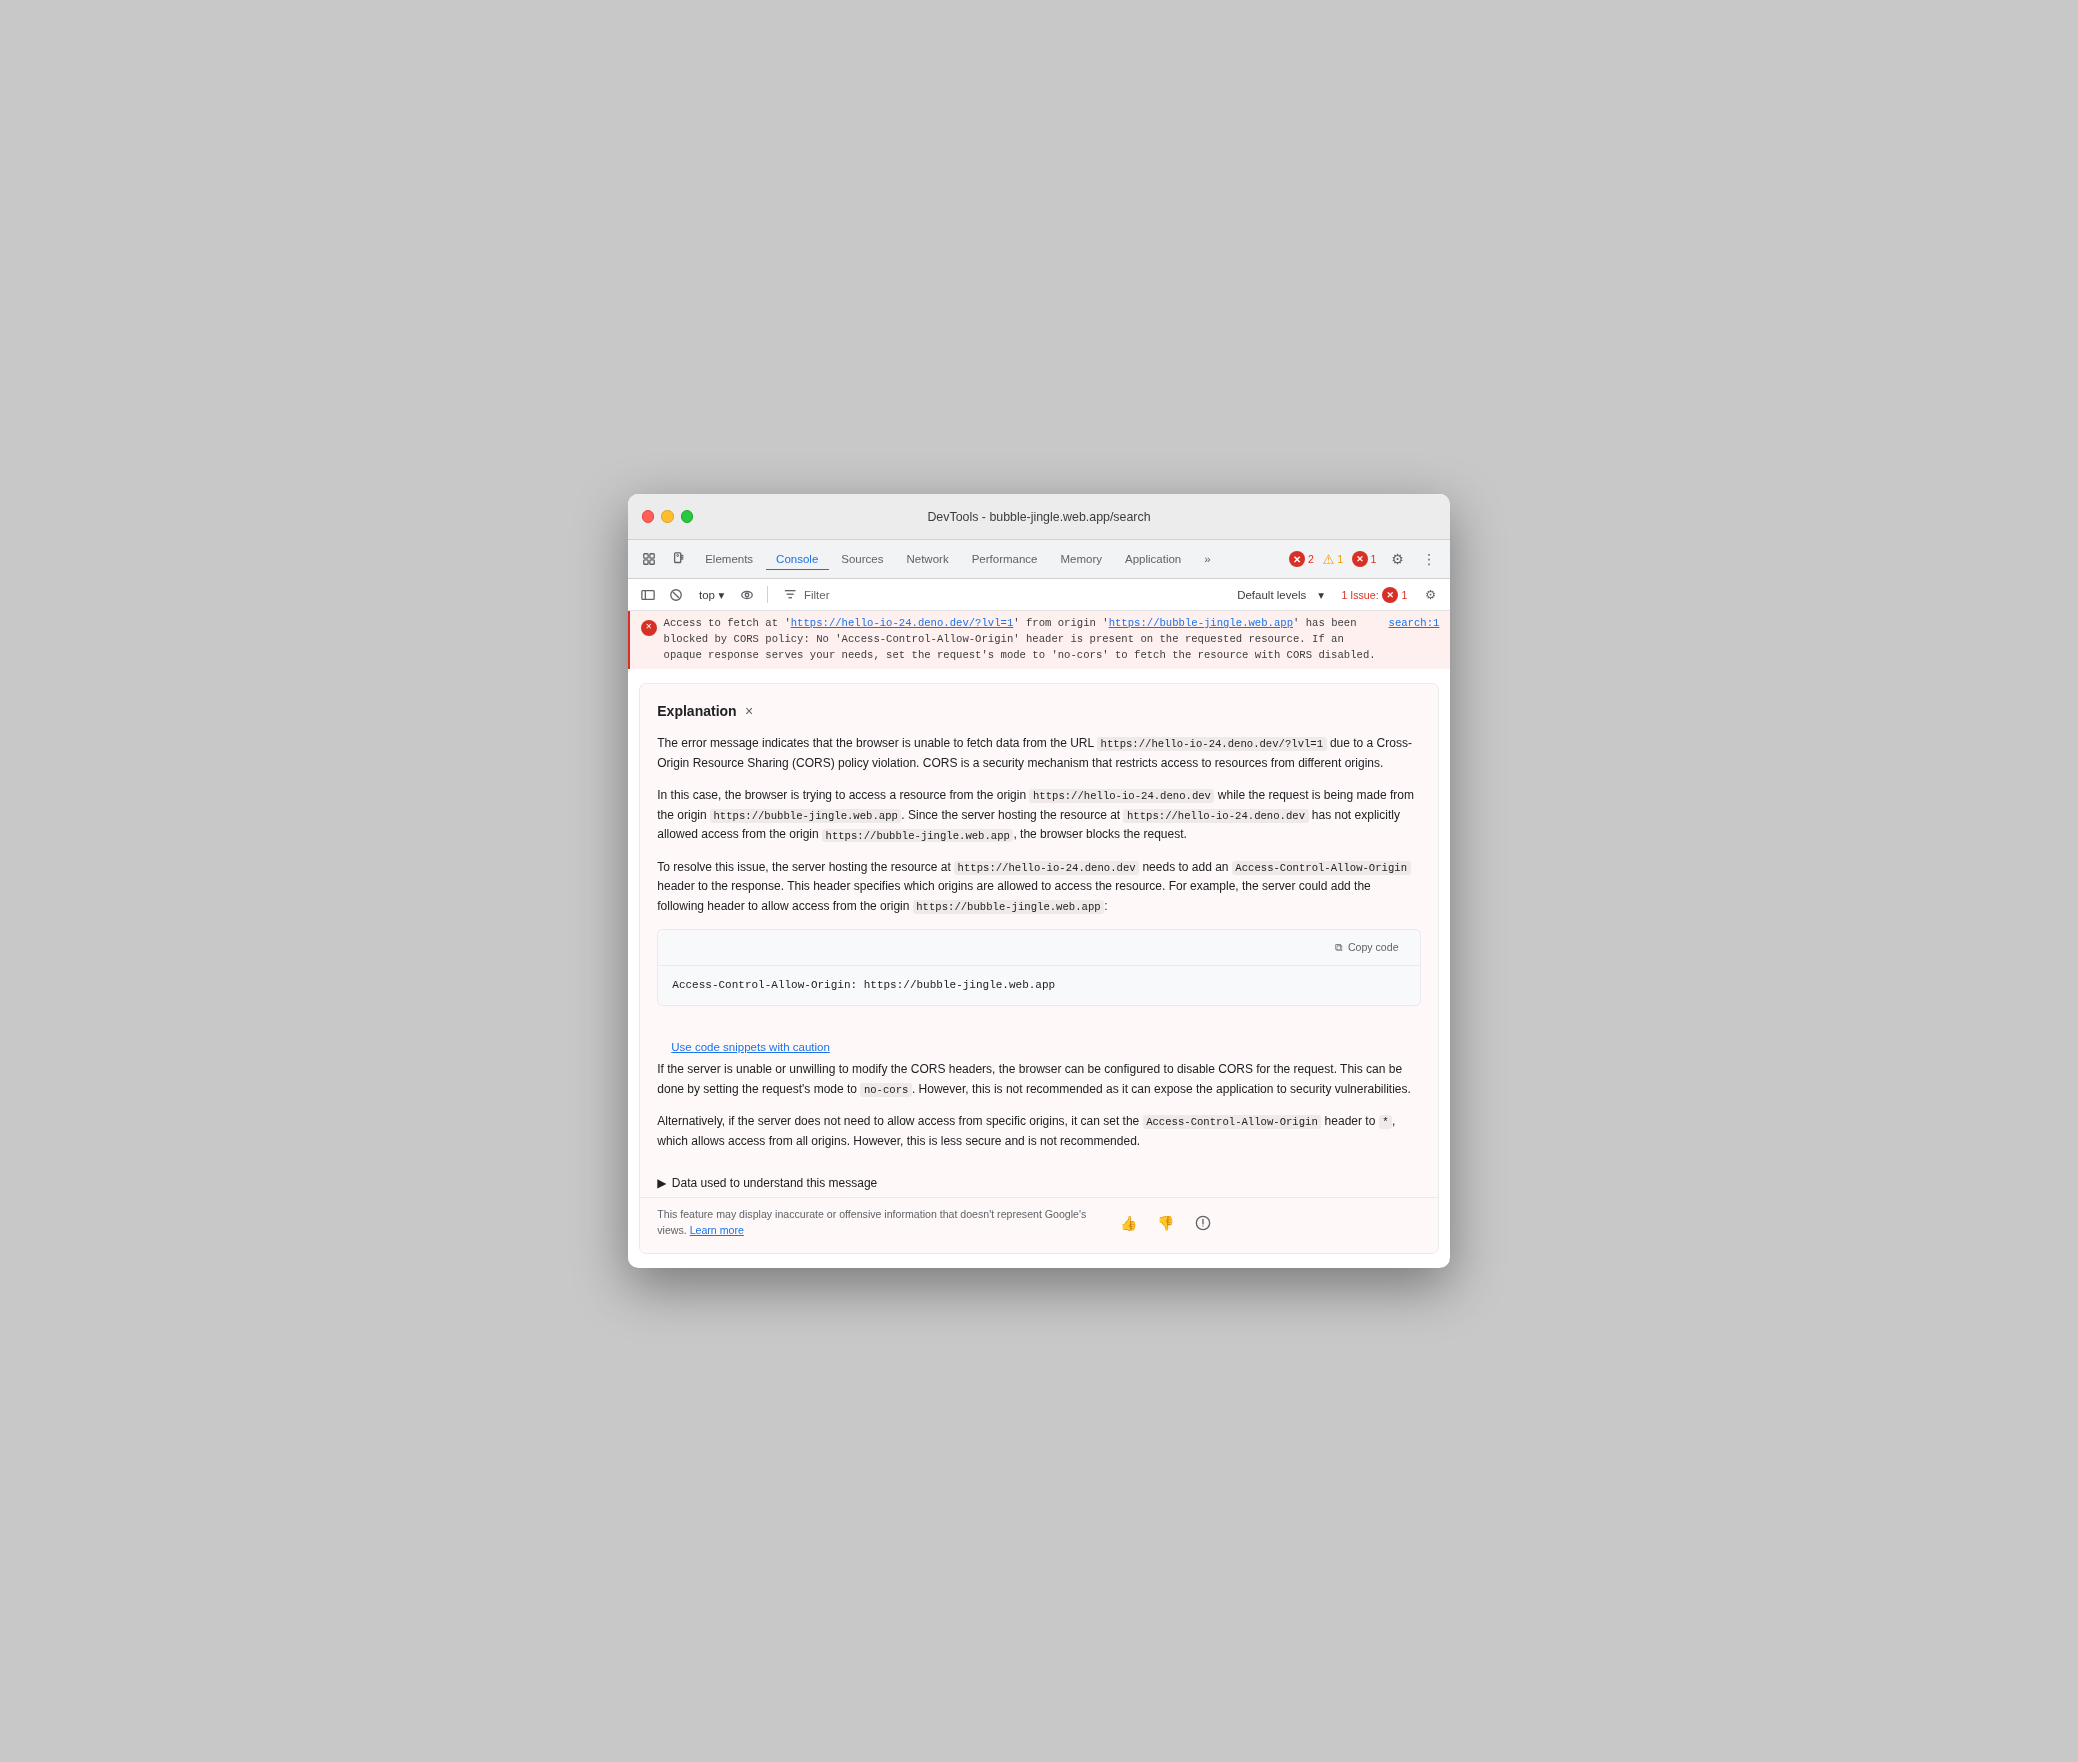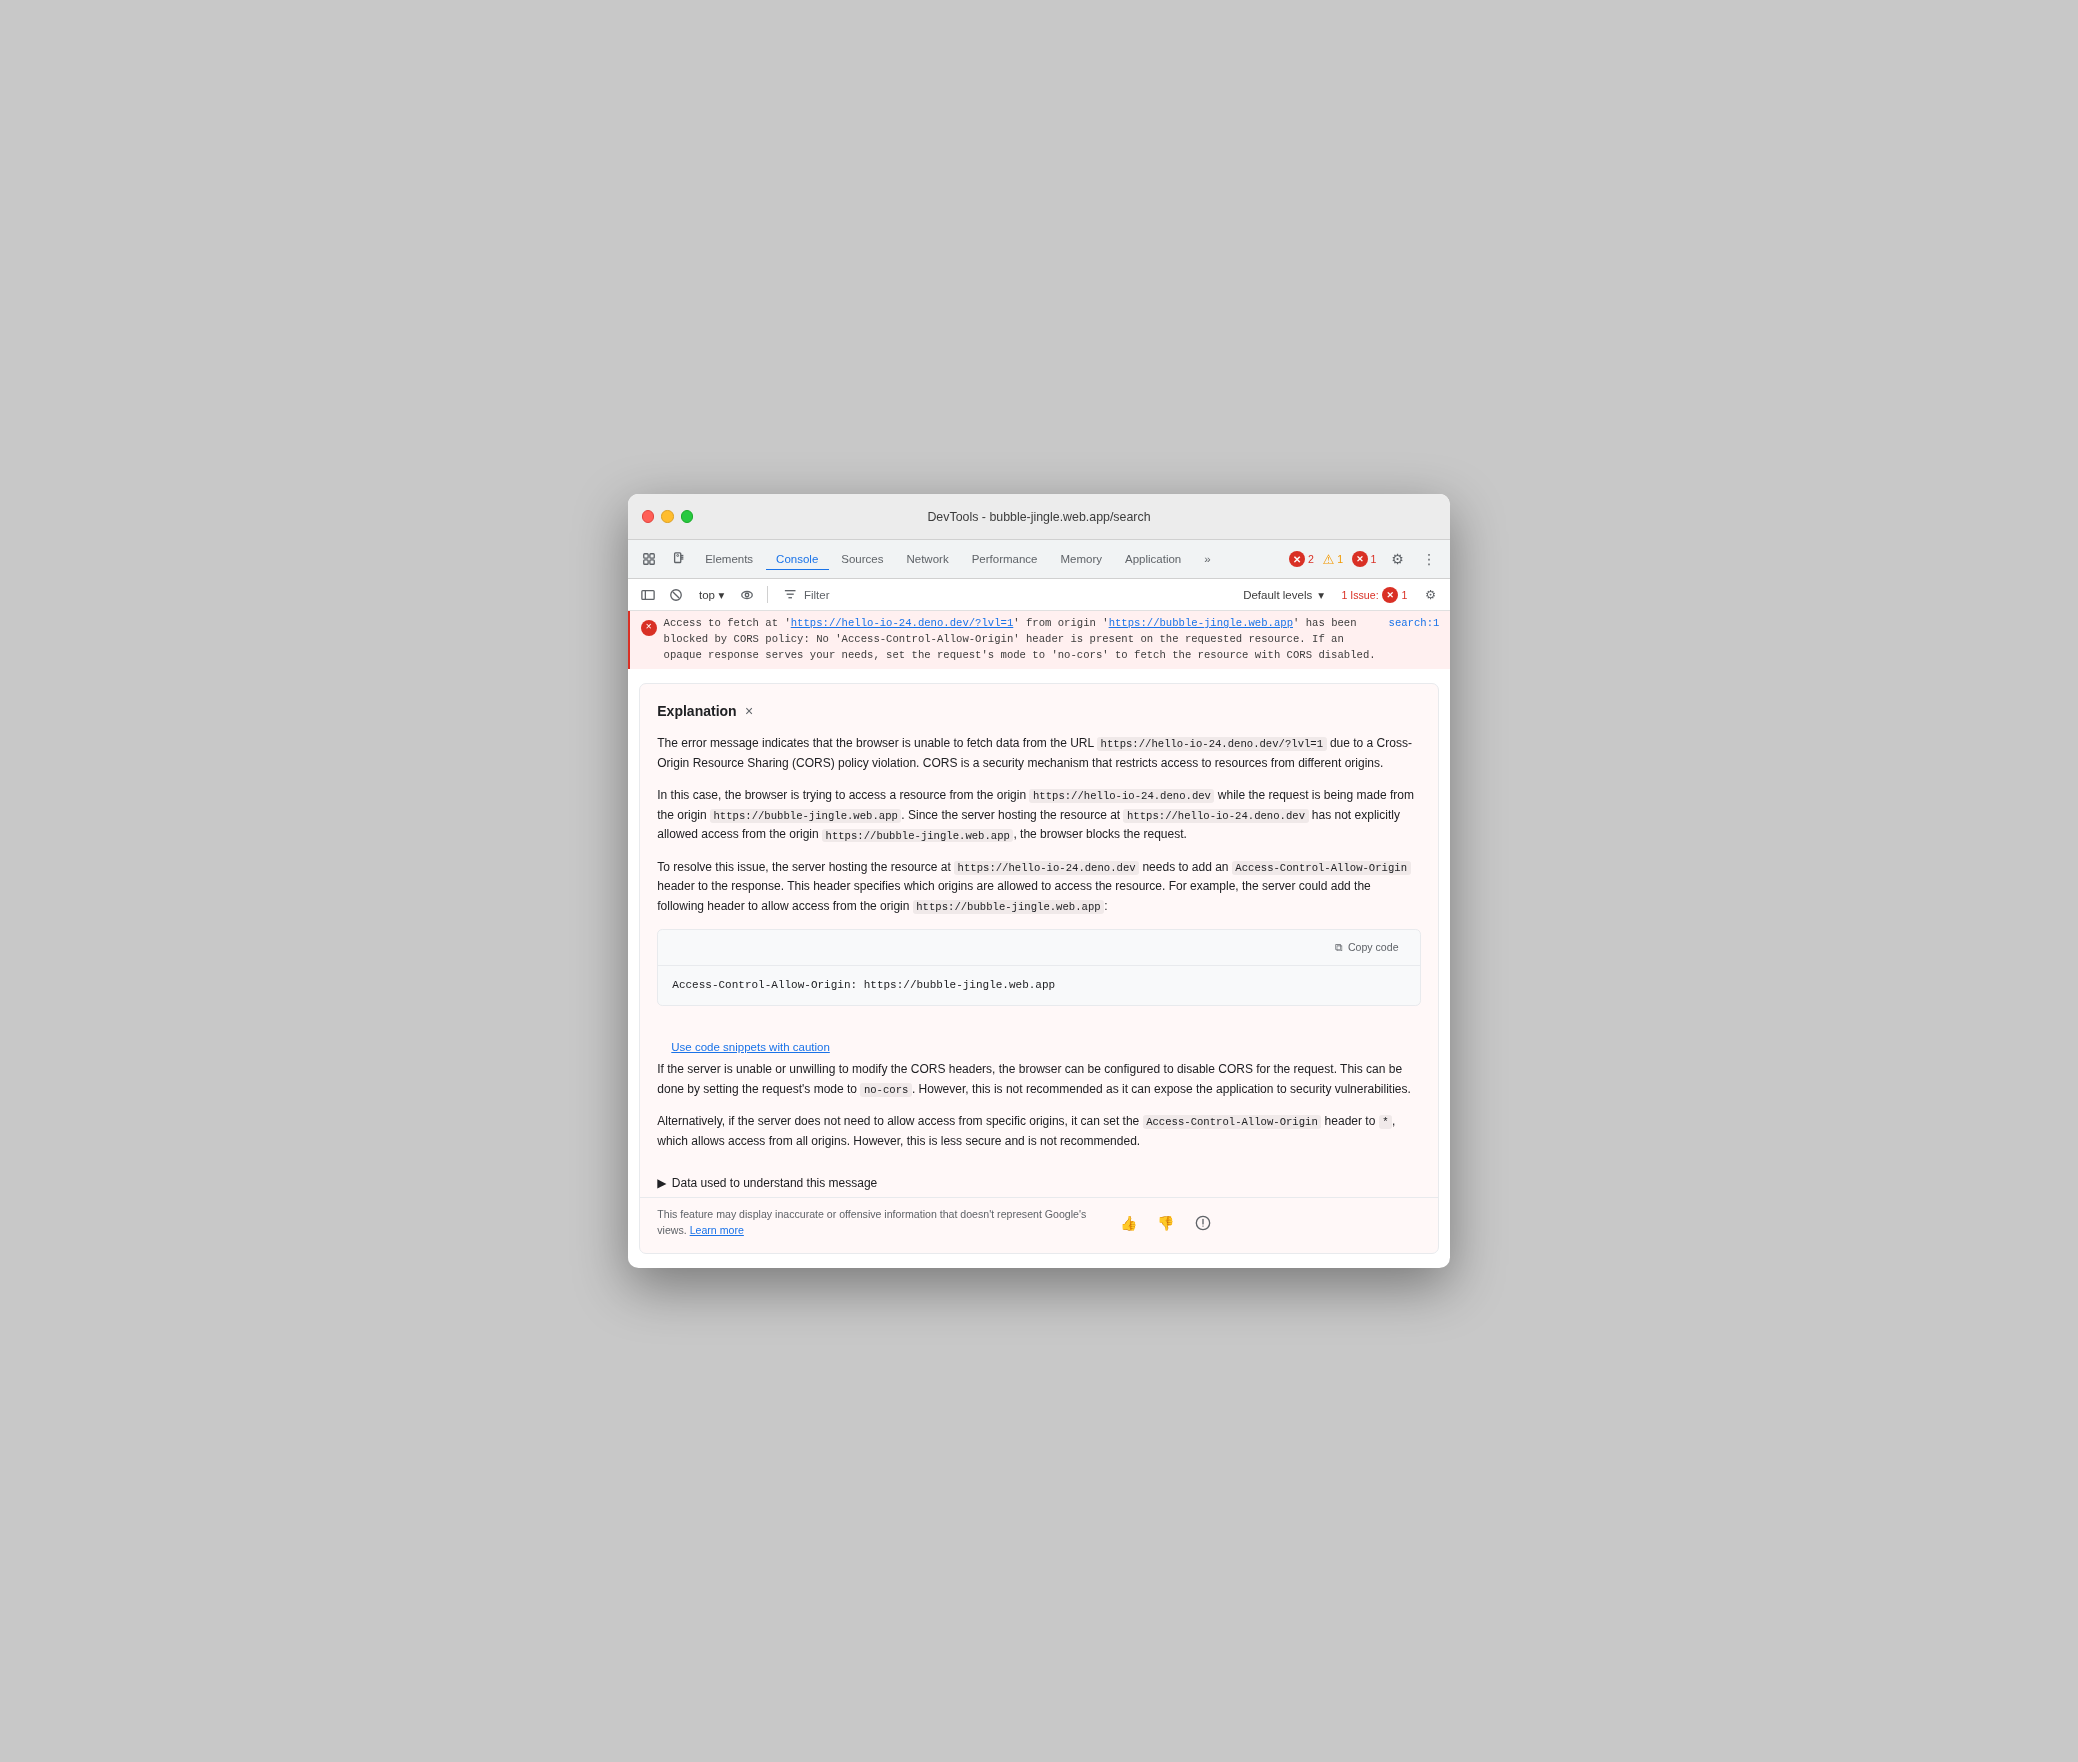--- a/index.html
+++ b/index.html
@@ -150,21 +150,21 @@
       padding: 2.7px 8.9px;
       border-radius: 3.5px;
       font-size: 11.5px;
       color: #5f6368;
       cursor: pointer;
     }
     .toolbar-spacer { flex: 1; }
     .levels-select {
       display: flex;
       align-items: center;
-      gap: 6px;
+      gap: 12px;
       padding: 2.7px 7px;
       border-radius: 3.5px;
       font-size: 11.5px;
       color: #3c3c3c;
       cursor: pointer;
       margin-left: 16px;
     }
     .issue-badge {
       display: flex;
       align-items: center;
@@ -194,20 +194,21 @@
       color: #d93025;
       margin-right: 7px;
       margin-top: 0.9px;
       flex-shrink: 0;
       font-size: 12.4px;
     }
     .error-text { flex: 1; }
     .error-link { color: #1a73e8; text-decoration: underline; }
     .error-source {
       color: #1a73e8;
+      text-decoration: underline;
       margin-left: 9px;
       white-space: nowrap;
     }
     .explanation-card {
       margin: 14px 10.6px;
       border: 0.9px solid #e8eaed;
       border-radius: 7px;
       overflow: hidden;
       background: #fff8f8;
     }

